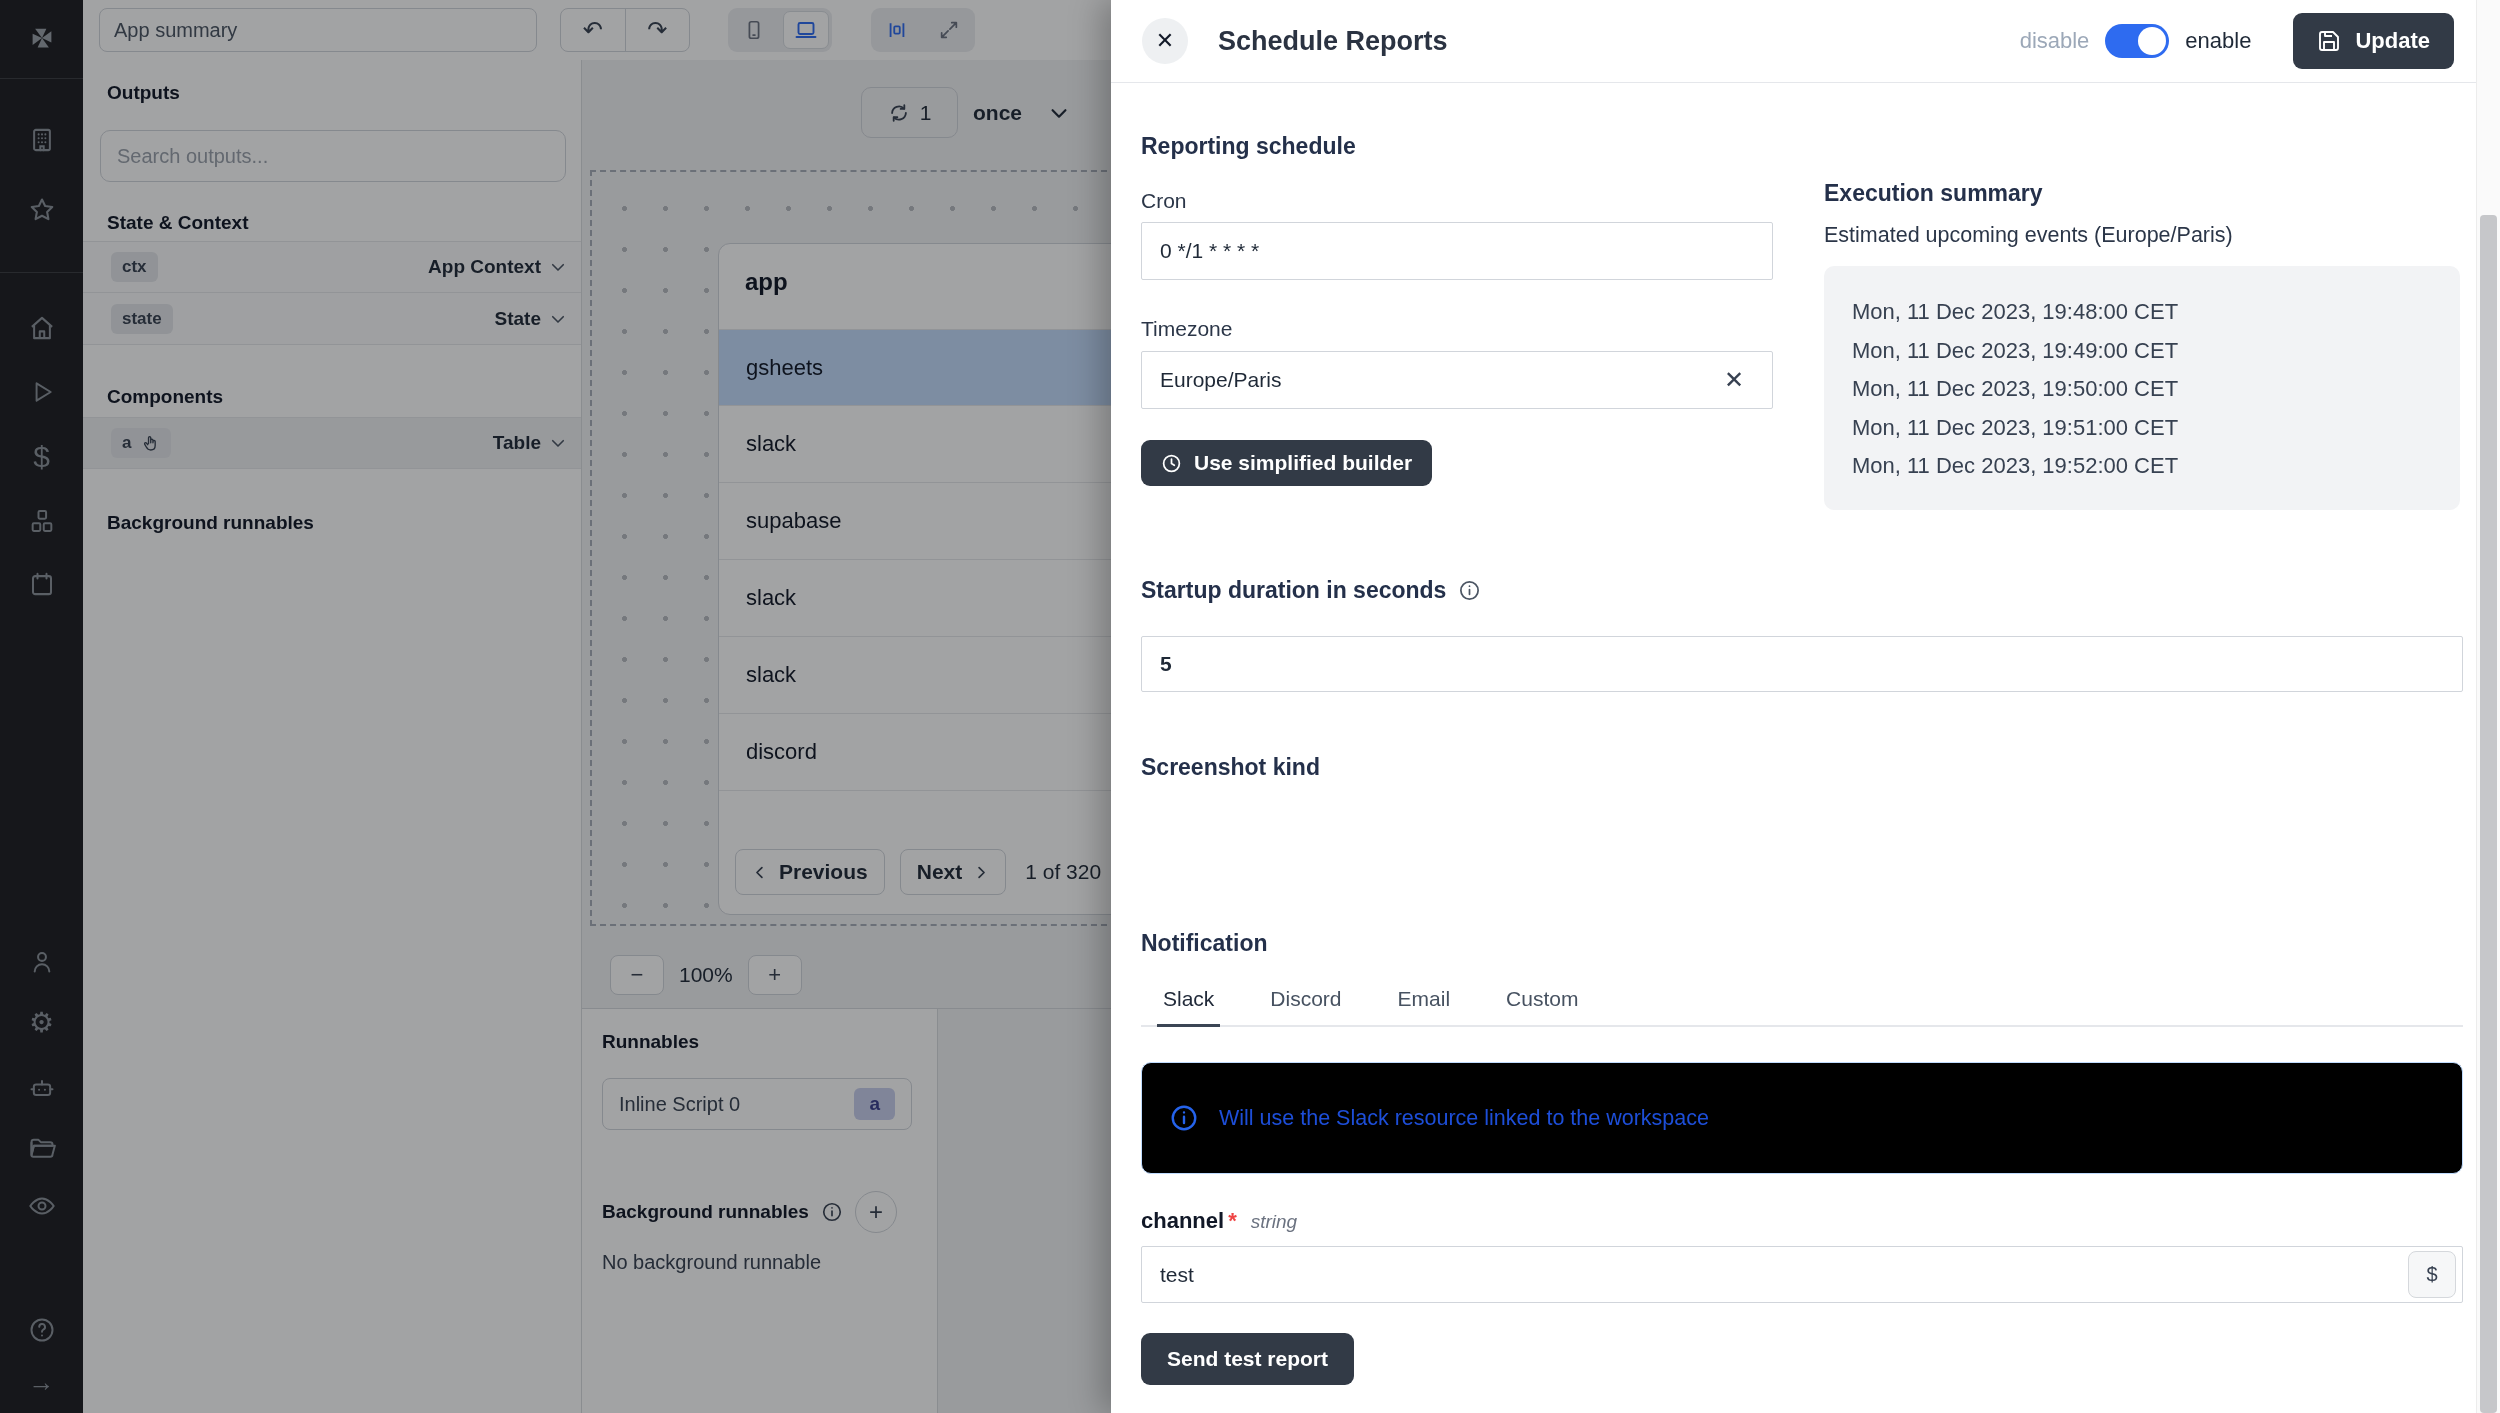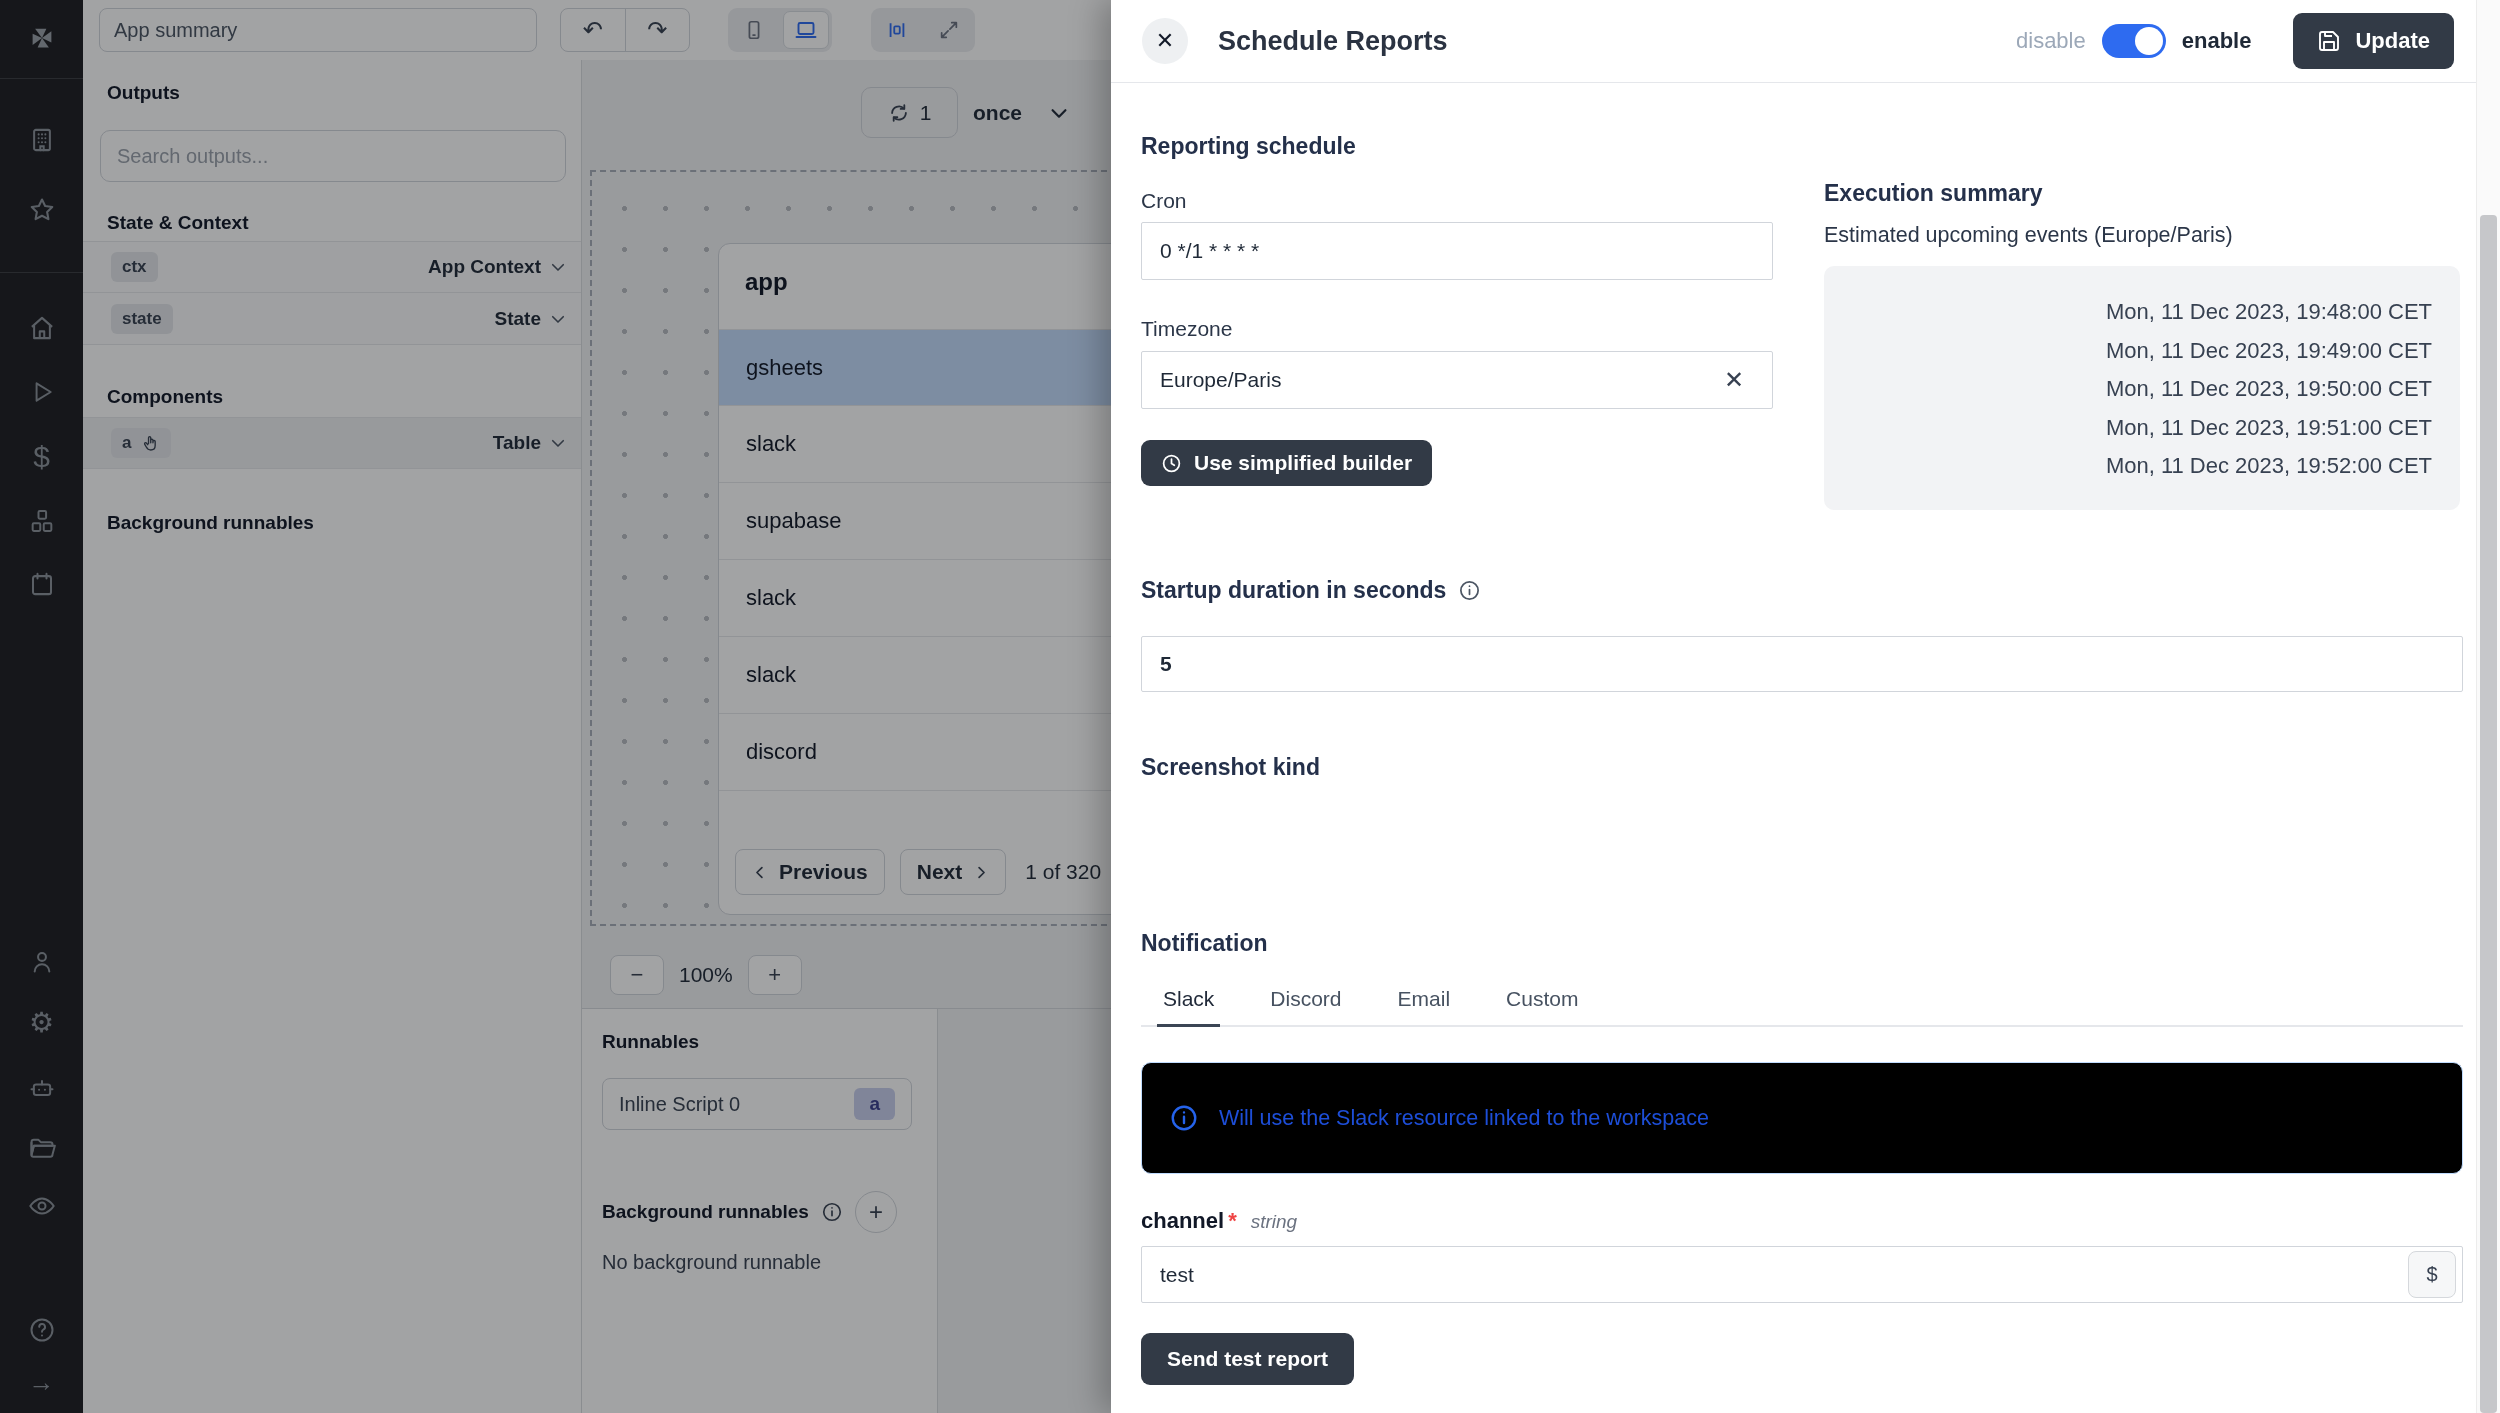--- a/index.html
+++ b/index.html
@@ -93,33 +93,33 @@
           box-shadow:-10px 0 30px rgba(0,0,0,0.25);}
   .dheader{position:absolute;left:0;top:0;width:100%;height:83px;border-bottom:1px solid #e5e7eb;
            display:flex;align-items:center;padding:0 46px 0 31px;box-sizing:border-box;gap:16px;}
   .closebtn{width:46px;height:46px;border-radius:50%;background:#eef0f2;display:flex;align-items:center;
             justify-content:center;font-size:22px;color:#111827;flex:0 0 auto;}
   .dtitle{font-size:27px;font-weight:bold;color:#2b3342;margin-left:14px;}
   .dheader .spacer{flex:1;}
   .toggle-off{font-size:22px;color:#9ca8b8;}
   .toggle{width:64px;height:34px;border-radius:17px;background:#2e6bf0;position:relative;flex:0 0 auto;}
   .toggle .knob{position:absolute;right:3px;top:3px;width:28px;height:28px;border-radius:50%;background:#fff;}
-  .toggle-on{font-size:22px;color:#1f2937;font-weight:700;}
+  .toggle-on{font-size:22px;color:#1f2937;font-weight:400;}
   .updatebtn{margin-left:26px;height:56px;background:#323a46;border-radius:9px;color:#fff;display:flex;
              align-items:center;gap:14px;padding:0 24px;font-size:22px;font-weight:bold;justify-content:center;}
 
   .sechead{font-size:23px;font-weight:bold;color:#24304a;}
   .flabel{font-size:21px;color:#2b3648;}
   .finput{border:1px solid #d1d5db;border-radius:2px;font-size:21px;color:#1f2937;padding:0 18px;
           box-sizing:border-box;outline:none;font-family:"Liberation Sans",sans-serif;background:#fff;}
   .darkbtn{background:#323a46;border-radius:9px;color:#fff;display:inline-flex;align-items:center;gap:12px;
            padding:0 20px;font-size:21px;font-weight:bold;}
 
   .sumbox{position:absolute;left:713px;top:266px;width:636px;height:244px;background:#f2f3f5;border-radius:10px;
-          padding:27px 28px;box-sizing:border-box;text-align:right;}
+          padding:27px 28px;box-sizing:border-box;}
   .sumbox .ev{font-size:22px;color:#374151;line-height:38.5px;}
 
   .selectbox{position:absolute;left:30px;top:813px;width:1322px;height:57px;border:1px solid #d1d5db;border-radius:9px;
              display:flex;align-items:center;padding:0 18px;box-sizing:border-box;font-size:21px;font-weight:500;color:#1f2937;}
   .selectbox .chev{margin-left:auto;color:#374151;}
 
   .tabsrow{position:absolute;left:30px;top:975px;width:1322px;height:52px;border-bottom:2px solid #e5e7eb;
            display:flex;align-items:flex-end;gap:44px;padding-left:16px;box-sizing:border-box;}
   .tab{font-size:21px;color:#475261;padding:0 6px 14px 6px;position:relative;}
   .tab.active{color:#222b3a;font-weight:500;}

